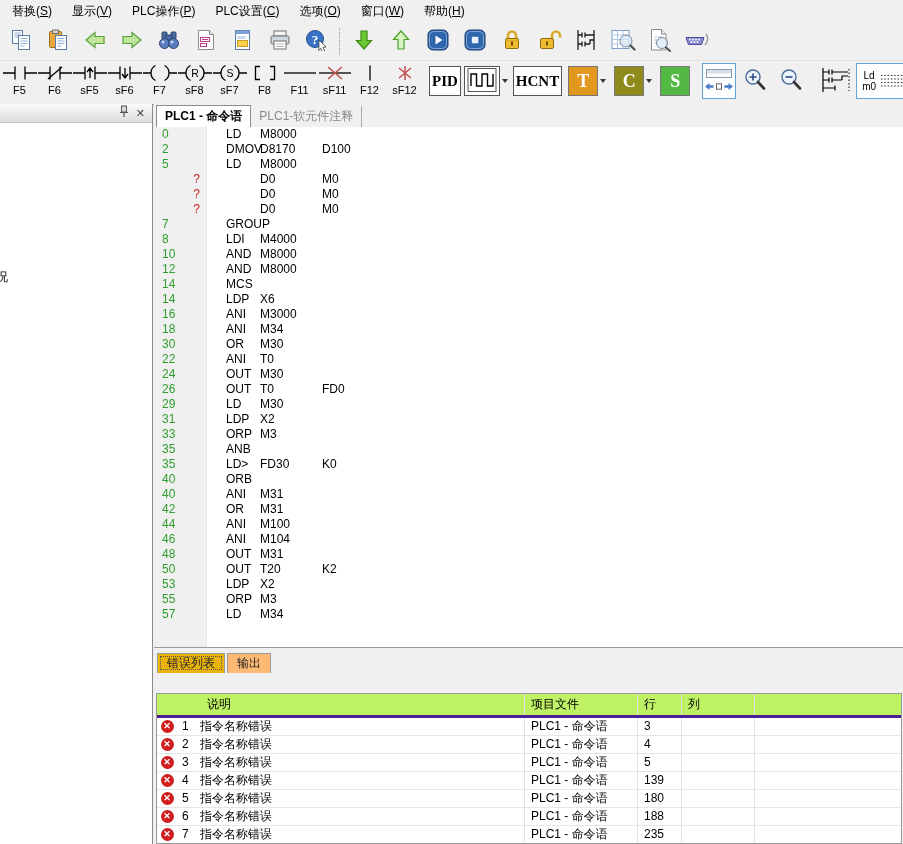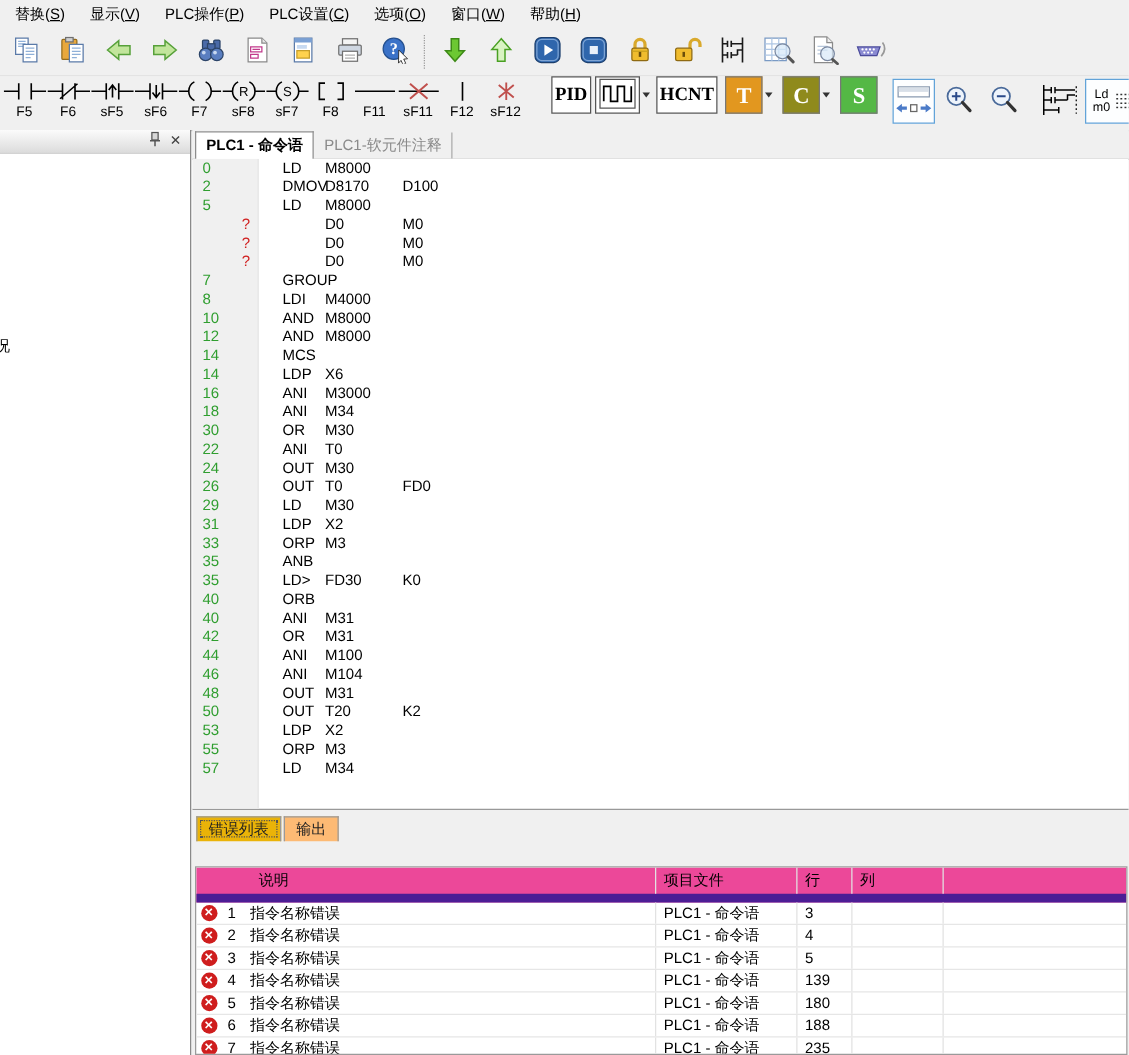--- a/index.html
+++ b/index.html
@@ -20,21 +20,21 @@
         align-items:center;justify-content:center;padding:0}
   .vsep{width:1px;height:27px;border-left:1px dotted #9a9a9a;margin:0 4px}
 
   
   .toolbar2{height:43px;display:flex;align-items:flex-start;padding-left:2px;background:#f0f0f0;
             border-bottom:1px solid #b2b2b2}
   .lbtn{width:35px;height:40px;border:0;background:transparent;display:flex;flex-direction:column;
         align-items:center;justify-content:flex-start;padding:3px 0 0;font-size:11px}
   .lsym{height:18px;display:flex;align-items:center}
   .llabel{line-height:12px;margin-top:2px}
-  .ins-group{display:flex;height:40px;margin-left:16px}
+  .ins-group{display:flex;align-items:center;height:40px;margin-left:4px}
   .box-btn{height:30px;min-width:30px;border:1px solid #555;background:#fff;margin-left:3px;
            display:flex;align-items:center;justify-content:center;padding:0 2px}
   .serif{font-family:"Liberation Serif",serif;font-weight:bold;font-size:15px}
   .letter-btn{width:30px;height:30px;border:1px solid #777;margin-left:6px;color:#fff;
               font-family:"Liberation Serif",serif;font-weight:bold;font-size:18px;
               display:flex;align-items:center;justify-content:center;padding:0}
   .letter-btn.t{background:var(--t_btn)} .letter-btn.c{background:var(--c_btn)}
   .letter-btn.s{background:var(--s_btn)}
   .dd{width:10px;height:30px;border:0;background:transparent;display:flex;align-items:center;
       justify-content:center;padding:0}
@@ -83,21 +83,21 @@
               background:linear-gradient(var(--info_bar_from),var(--info_bar_to));
               border:1px solid #93a6bd;border-bottom:0;color:#17263a}
   .info-tabs{height:21px;display:flex;align-items:flex-end;background:#f0f0f0;padding-left:1px}
   .itab{height:19px;line-height:19px;padding:0 9px;border:1px solid #9a9a9a;border-bottom:0;
         background:#fdba74;margin-right:2px;color:#222;white-space:nowrap}
   .itab.active{background:#eab308;outline:1px dotted #555;outline-offset:-4px}
   .etable{position:absolute;left:0;right:1px;top:41px;bottom:0;border:1px solid #9a9a9a;
           background:#fff;overflow:hidden}
   .ehead,.erow{display:grid;grid-template-columns:20px 19px 329px 113px 44px 73px 1fr;
                align-items:stretch}
-  .ehead{height:21px;line-height:21px;background:#ec4899;border-bottom:7px solid #4c1d95}
+  .ehead{height:21px;line-height:21px;background:#bef264;border-bottom:3px solid #4c1d95}
   .erow{height:17px;line-height:17px;border-bottom:1px solid #e6e6e6}
   .c-desc,.c-file,.c-row,.c-col{border-right:1px solid #e2e2e2;overflow:hidden;white-space:nowrap}
   .ehead .c-desc{padding-left:11px}.ehead .c-file{padding-left:6px}
   .ehead .c-row{padding-left:6px}.ehead .c-col{padding-left:6px}
   .erow .c-desc{padding-left:4px}.erow .c-file{padding-left:6px}
   .erow .c-row{padding-left:6px}.erow .c-col{padding-left:6px}
   .c-icon{display:flex;align-items:center;justify-content:center}
   .c-num{padding-left:5px}
   .errico{width:13px;height:13px;border-radius:50%;background:var(--icon_err);color:#fff;
           font-size:9px;font-weight:bold;display:flex;align-items:center;justify-content:center}

